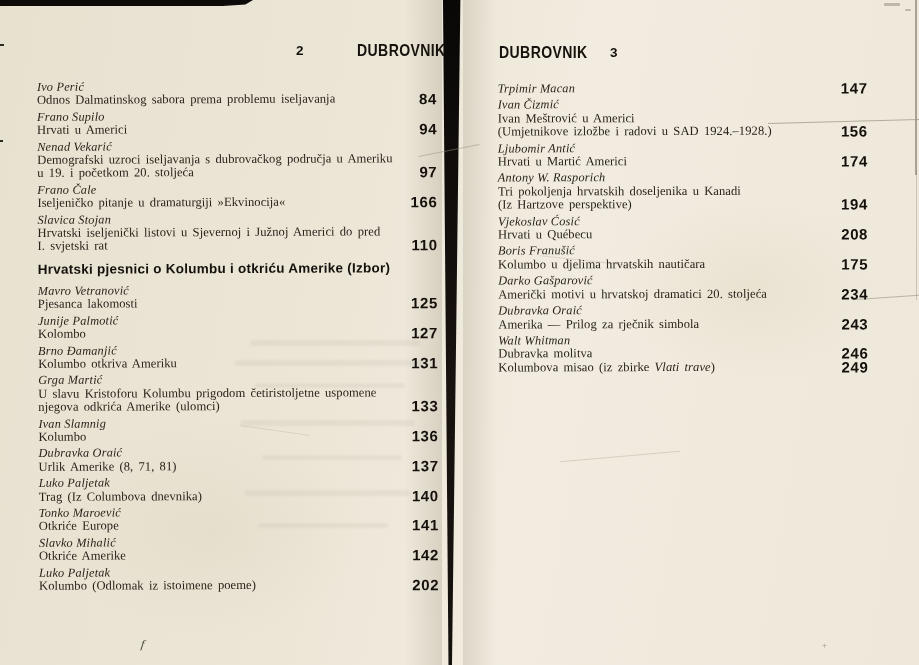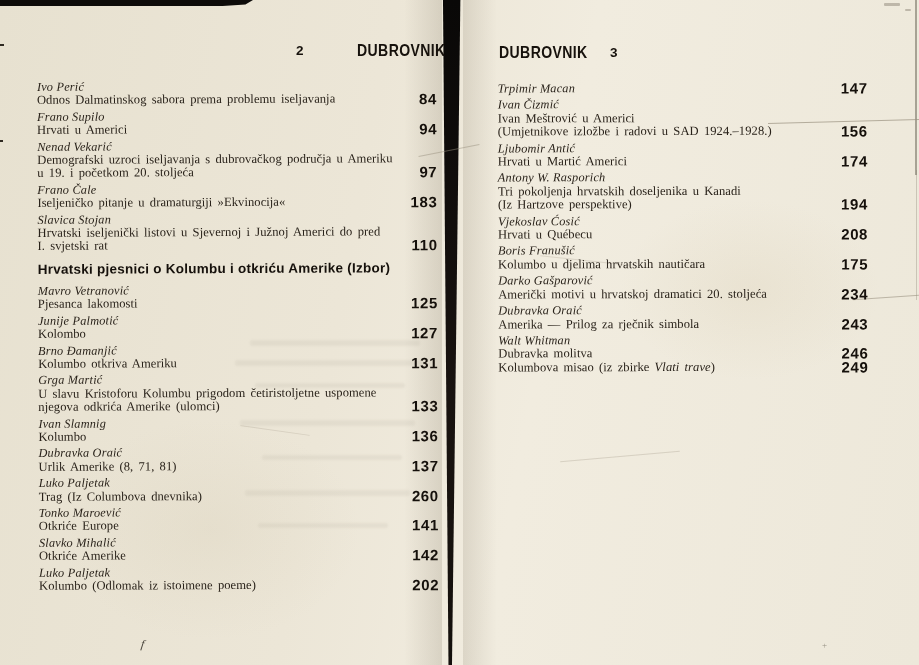--- a/index.html
+++ b/index.html
@@ -93,21 +93,21 @@
         <div class="author">Frano Supilo</div>
         <div class="line"><span class="ltext">Hrvati u Americi</span><span class="pagenum">94</span></div>
       </div>
       <div class="entry">
         <div class="author">Nenad Vekarić</div>
         <div class="line"><span class="ltext">Demografski uzroci iseljavanja s dubrovačkog područja u Ameriku</span></div>
         <div class="line"><span class="ltext">u 19. i početkom 20. stoljeća</span><span class="pagenum">97</span></div>
       </div>
       <div class="entry">
         <div class="author">Frano Čale</div>
-        <div class="line"><span class="ltext">Iseljeničko pitanje u dramaturgiji »Ekvinocija«</span><span class="pagenum">183</span></div>
+        <div class="line"><span class="ltext">Iseljeničko pitanje u dramaturgiji »Ekvinocija«</span><span class="pagenum">166</span></div>
       </div>
       <div class="entry">
         <div class="author">Slavica Stojan</div>
         <div class="line"><span class="ltext">Hrvatski iseljenički listovi u Sjevernoj i Južnoj Americi do pred</span></div>
         <div class="line"><span class="ltext">I. svjetski rat</span><span class="pagenum">110</span></div>
       </div>
       <div class="section-head">Hrvatski pjesnici o Kolumbu i otkriću Amerike (Izbor)</div>
       <div class="entry">
         <div class="author">Mavro Vetranović</div>
         <div class="line"><span class="ltext">Pjesanca lakomosti</span><span class="pagenum">125</span></div>
@@ -128,21 +128,21 @@
       <div class="entry">
         <div class="author">Ivan Slamnig</div>
         <div class="line"><span class="ltext">Kolumbo</span><span class="pagenum">136</span></div>
       </div>
       <div class="entry">
         <div class="author">Dubravka Oraić</div>
         <div class="line"><span class="ltext">Urlik Amerike (8, 71, 81)</span><span class="pagenum">137</span></div>
       </div>
       <div class="entry">
         <div class="author">Luko Paljetak</div>
-        <div class="line"><span class="ltext">Trag (Iz Columbova dnevnika)</span><span class="pagenum">260</span></div>
+        <div class="line"><span class="ltext">Trag (Iz Columbova dnevnika)</span><span class="pagenum">140</span></div>
       </div>
       <div class="entry">
         <div class="author">Tonko Maroević</div>
         <div class="line"><span class="ltext">Otkriće Europe</span><span class="pagenum">141</span></div>
       </div>
       <div class="entry">
         <div class="author">Slavko Mihalić</div>
         <div class="line"><span class="ltext">Otkriće Amerike</span><span class="pagenum">142</span></div>
       </div>
       <div class="entry">

